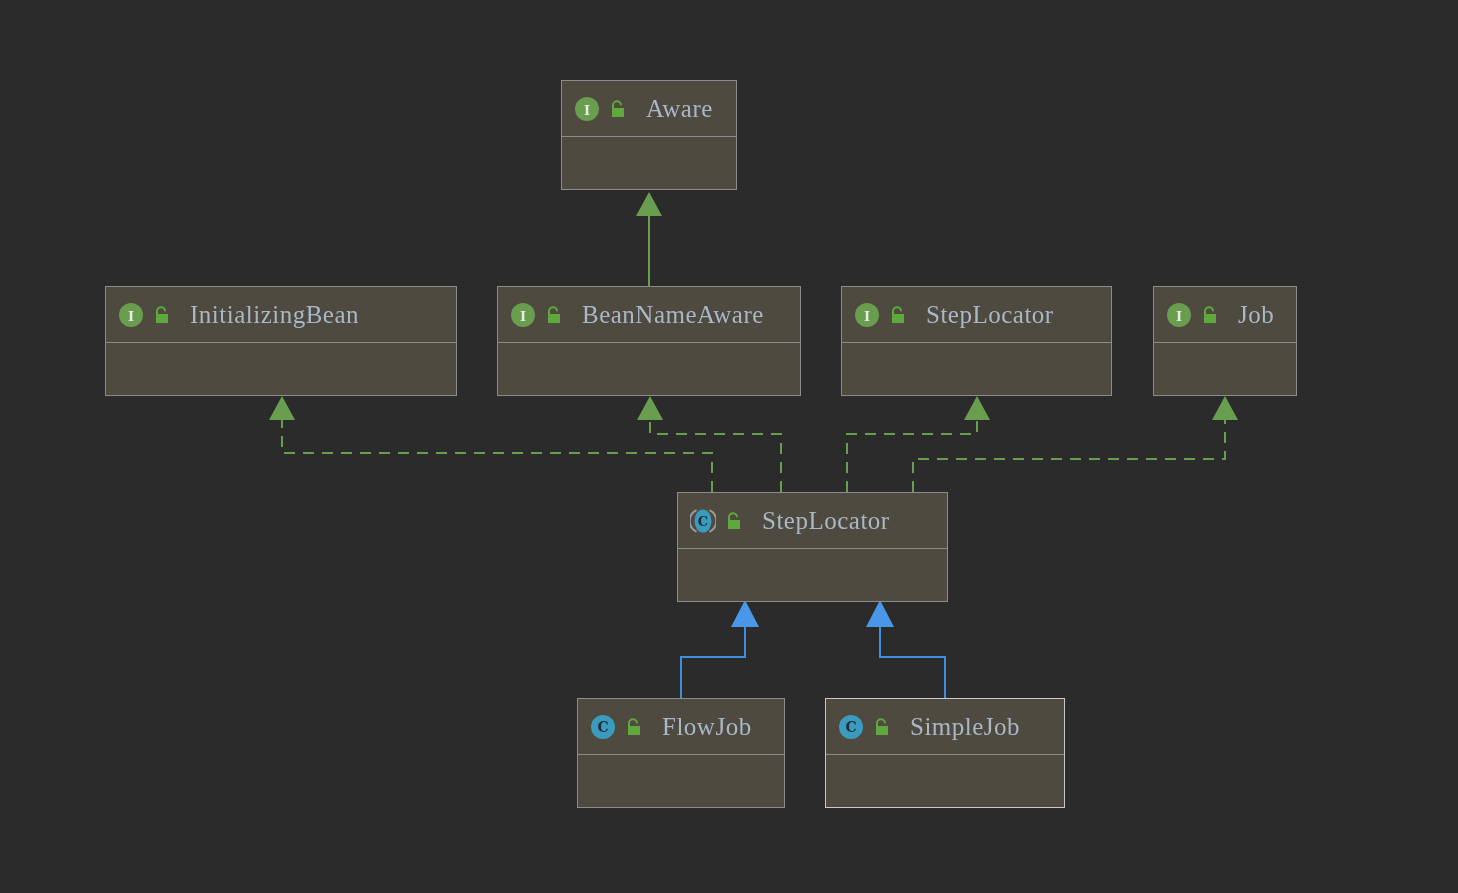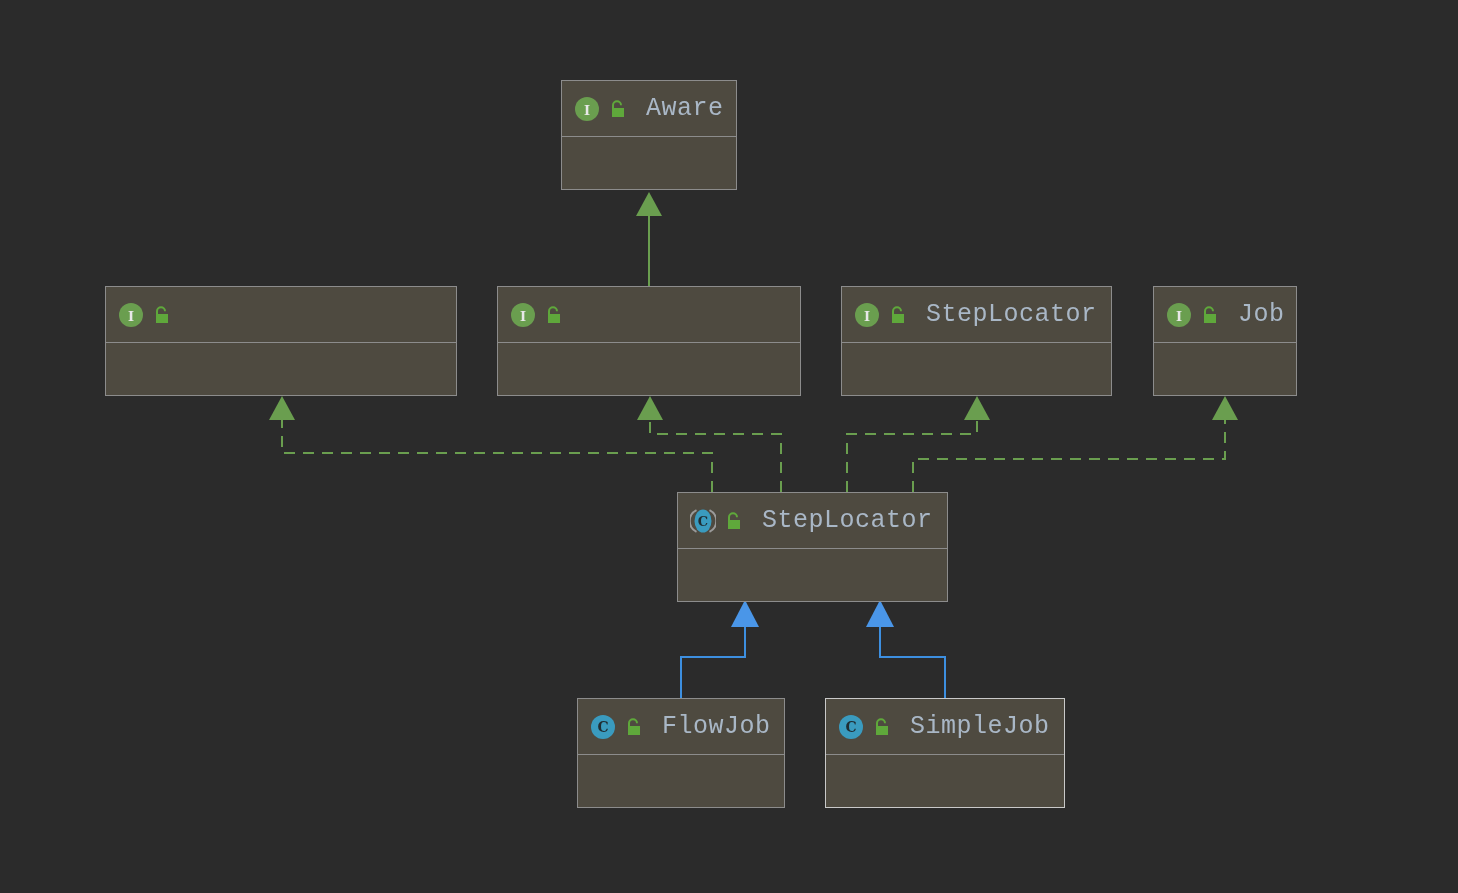--- a/index.html
+++ b/index.html
@@ -56,21 +56,21 @@
   .node-body {
     flex: 1 1 auto;
     min-height: 36px;
   }
 
   .node-title {
     color: #a9b7c6;
     font-size: 25px;
     letter-spacing: 0.5px;
     white-space: nowrap;
-    font-family: Liberation Mono, monospace;
+    font-family: Liberation Serif, serif;
     margin-left: 12px;
   }
 
   .icon-kind {
     flex: 0 0 auto;
     width: 26px;
     height: 26px;
     display: block;
   }
 
@@ -142,34 +142,36 @@
   <div class="uml-node" style="left:105px; top:286px; width:352px; height:110px;">
     <div class="node-header">
       <svg class="icon-kind" viewBox="0 0 26 26">
         <circle cx="13" cy="13" r="12" fill="#6a9e4f"></circle>
         <text x="13" y="18.5" text-anchor="middle" font-size="13" font-weight="bold" font-family="DejaVu Serif, serif" fill="#e8e8e8">I</text>
       </svg>
       <svg class="icon-lock" viewBox="0 0 18 20">
         <path d="M5 9 V6.2 A4 4 0 0 1 13 6.2" fill="none" stroke="#5fa83b" stroke-width="2"></path>
         <rect x="4" y="9" width="12" height="9" fill="#5fa83b"></rect>
       </svg>
+      <span class="node-title">InitializingBean</span>
     </div>
     <div class="node-body"></div>
   </div>
 
   <div class="uml-node" style="left:497px; top:286px; width:304px; height:110px;">
     <div class="node-header">
       <svg class="icon-kind" viewBox="0 0 26 26">
         <circle cx="13" cy="13" r="12" fill="#6a9e4f"></circle>
         <text x="13" y="18.5" text-anchor="middle" font-size="13" font-weight="bold" font-family="DejaVu Serif, serif" fill="#e8e8e8">I</text>
       </svg>
       <svg class="icon-lock" viewBox="0 0 18 20">
         <path d="M5 9 V6.2 A4 4 0 0 1 13 6.2" fill="none" stroke="#5fa83b" stroke-width="2"></path>
         <rect x="4" y="9" width="12" height="9" fill="#5fa83b"></rect>
       </svg>
+      <span class="node-title">BeanNameAware</span>
     </div>
     <div class="node-body"></div>
   </div>
 
   <div class="uml-node" style="left:841px; top:286px; width:271px; height:110px;">
     <div class="node-header">
       <svg class="icon-kind" viewBox="0 0 26 26">
         <circle cx="13" cy="13" r="12" fill="#6a9e4f"></circle>
         <text x="13" y="18.5" text-anchor="middle" font-size="13" font-weight="bold" font-family="DejaVu Serif, serif" fill="#e8e8e8">I</text>
       </svg>

